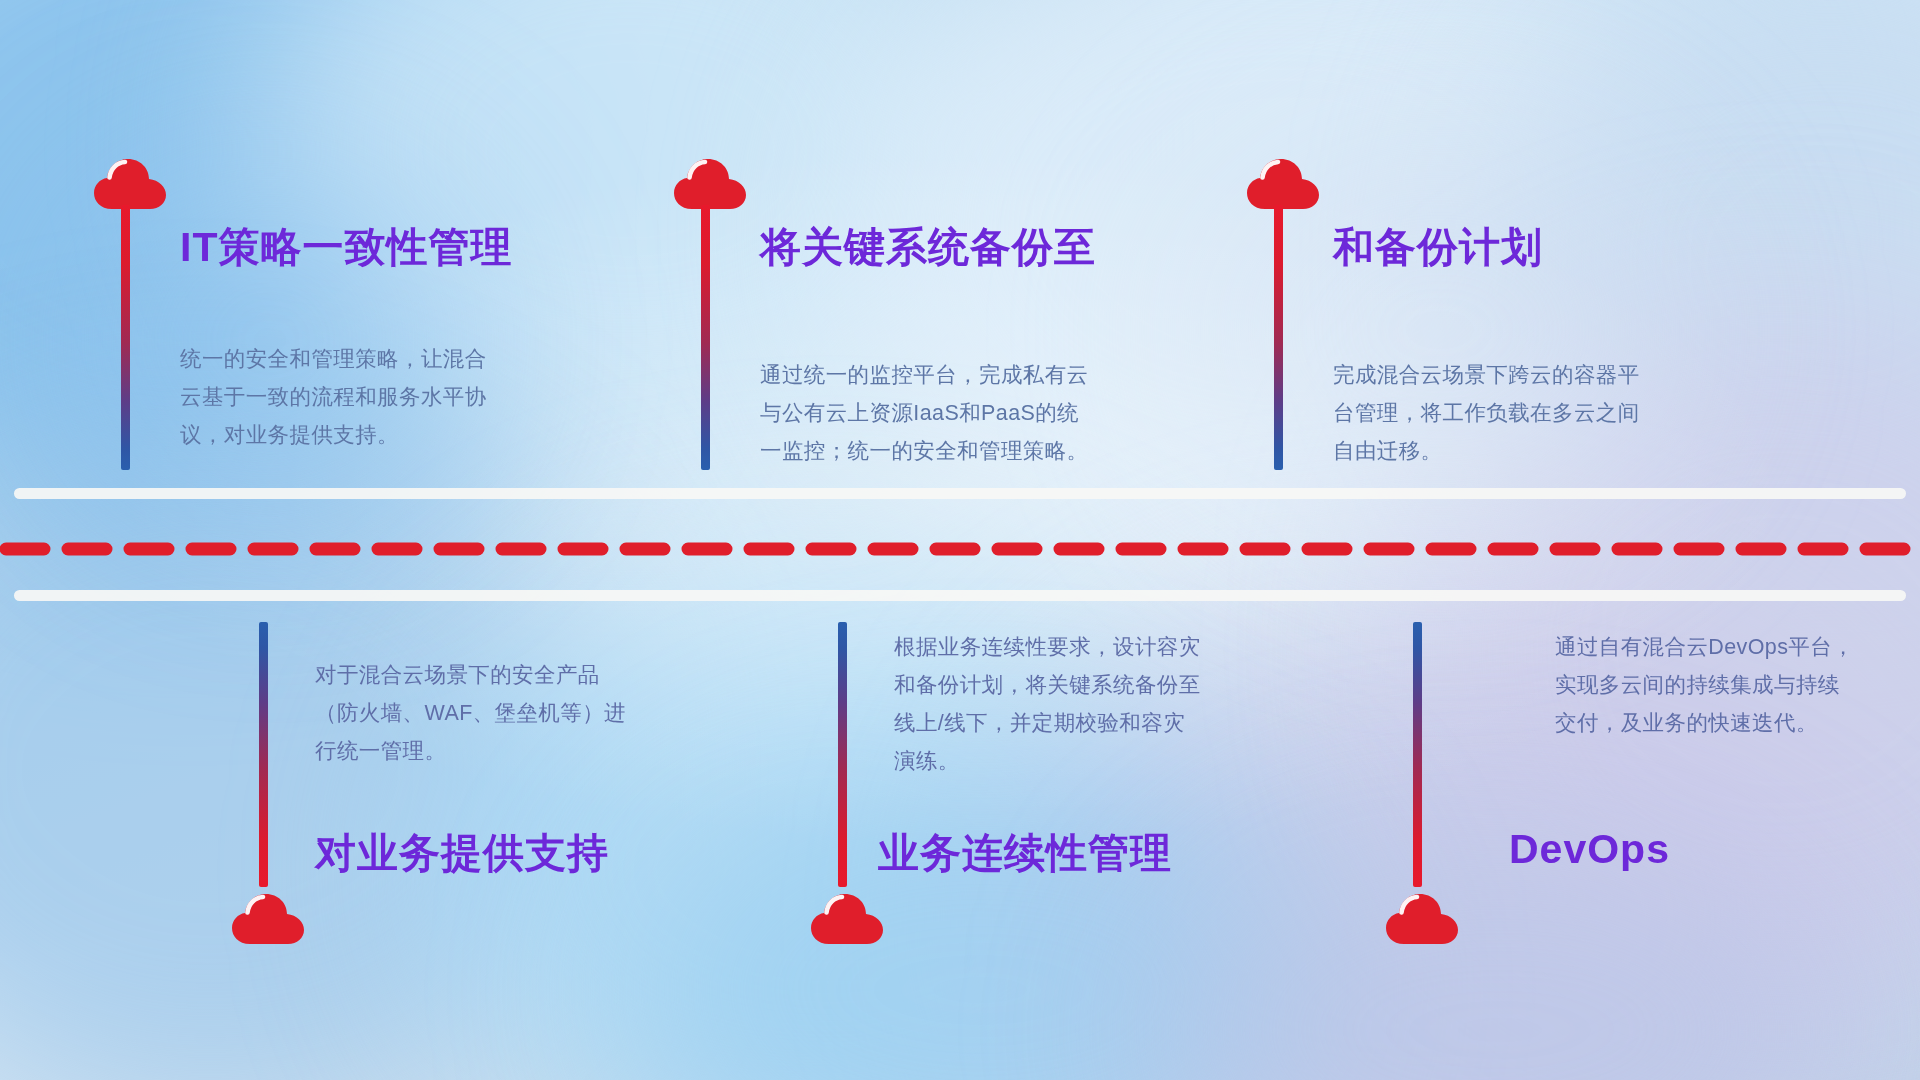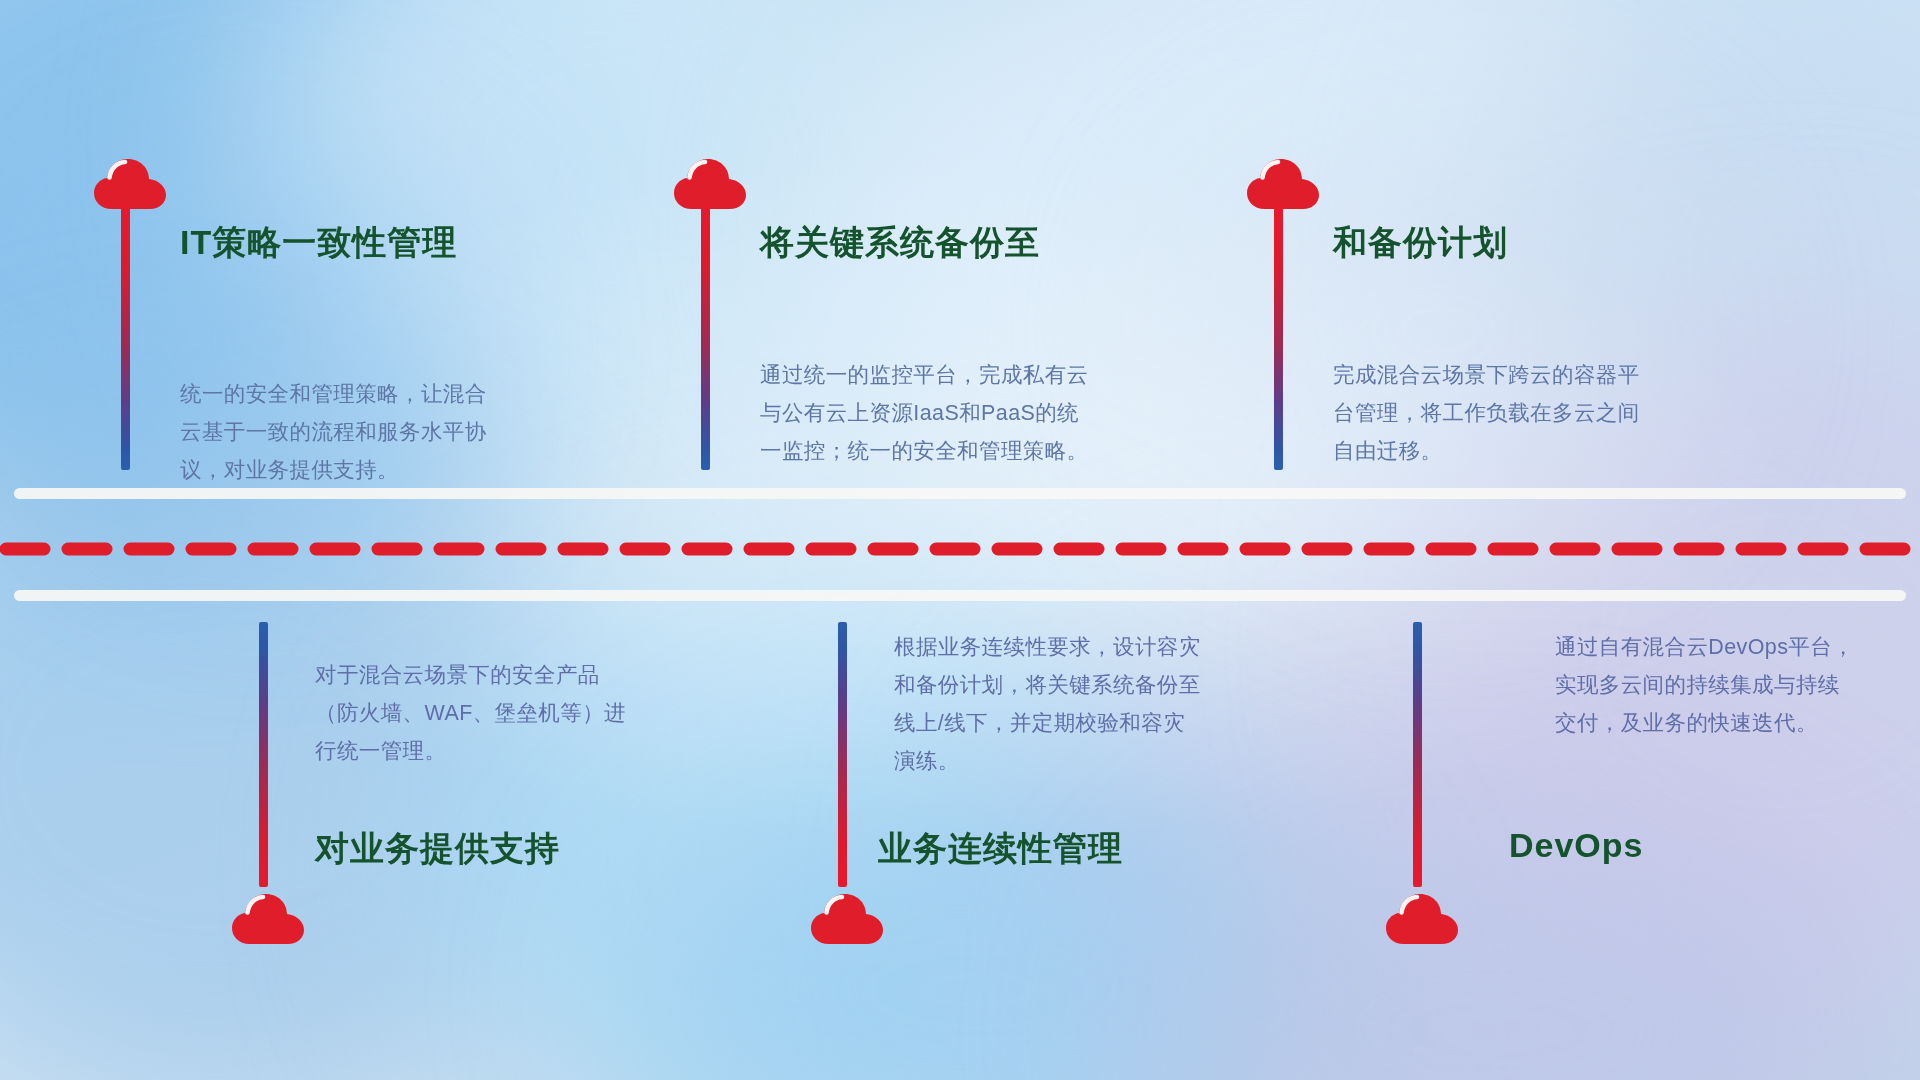--- a/index.html
+++ b/index.html
@@ -43,22 +43,22 @@
   
   .col{position:absolute;}
 
   .stem{position:absolute;width:9px;border-radius:2px;}
   .stem.down{background:linear-gradient(180deg,#e8192c 0%,#dc1b2e 22%,#a02a53 52%,#5d3d88 74%,#2f56a5 92%,#2a5fae 100%);}
   .stem.up{background:linear-gradient(180deg,#2a5fae 0%,#2f56a5 10%,#5d3d88 30%,#a02a53 55%,#dc1b2e 82%,#e8192c 100%);}
 
   .cloud{position:absolute;width:76px;height:56px;}
   .cloud svg{display:block;width:76px;height:56px;}
 
-  .title{position:absolute;white-space:nowrap;color:#14532d;
-     font-size:34px;font-weight:bold;letter-spacing:1px;}
+  .title{position:absolute;white-space:nowrap;color:#6d28d9;
+     font-size:41px;font-weight:bold;letter-spacing:1px;}
 
   .body{position:absolute;color:#5d76a6;font-size:21.5px;line-height:38px;
      letter-spacing:.4px;white-space:pre-line;}
   .body.bottom{color:#5f6ea8;}
 </style>
 </head>
 <body>
 
 <div id="bg">
   <div class="bgbase"></div>
@@ -80,21 +80,21 @@
 <div class="col">
   <div class="cloud" style="left:92px;top:155px;">
     <svg viewBox="0 0 76 56">
       <path d="M20 54 C8 54 2 46 2 38 C2 30 8 24 15 23 C16 12 25 4 36 4 C48 4 57 13 57 24
                C67 25 74 32 74 40 C74 48 67 54 58 54 Z" fill="#E01E2B"></path>
       <path d="M17.5 22.5 C18.5 13.5 25 7.5 33 7" stroke="#ffffff" stroke-width="4.6" stroke-linecap="round" fill="none" opacity=".95"></path>
     </svg>
   </div>
   <div class="stem down" style="left:121px;top:205px;height:265px;"></div>
   <div class="title" style="left:180px;top:220px;">IT策略一致性管理</div>
-  <div class="body" style="left:180px;top:376px;width:430px;font-family:Liberation Mono, monospace;">统一的安全和管理策略，让混合
+  <div class="body" style="left:180px;top:340px;width:430px;">统一的安全和管理策略，让混合
 云基于一致的流程和服务水平协
 议，对业务提供支持。</div>
 </div>
 
 <div class="col">
   <div class="cloud" style="left:672px;top:155px;">
     <svg viewBox="0 0 76 56">
       <path d="M20 54 C8 54 2 46 2 38 C2 30 8 24 15 23 C16 12 25 4 36 4 C48 4 57 13 57 24
                C67 25 74 32 74 40 C74 48 67 54 58 54 Z" fill="#E01E2B"></path>
       <path d="M17.5 22.5 C18.5 13.5 25 7.5 33 7" stroke="#ffffff" stroke-width="4.6" stroke-linecap="round" fill="none" opacity=".95"></path>

